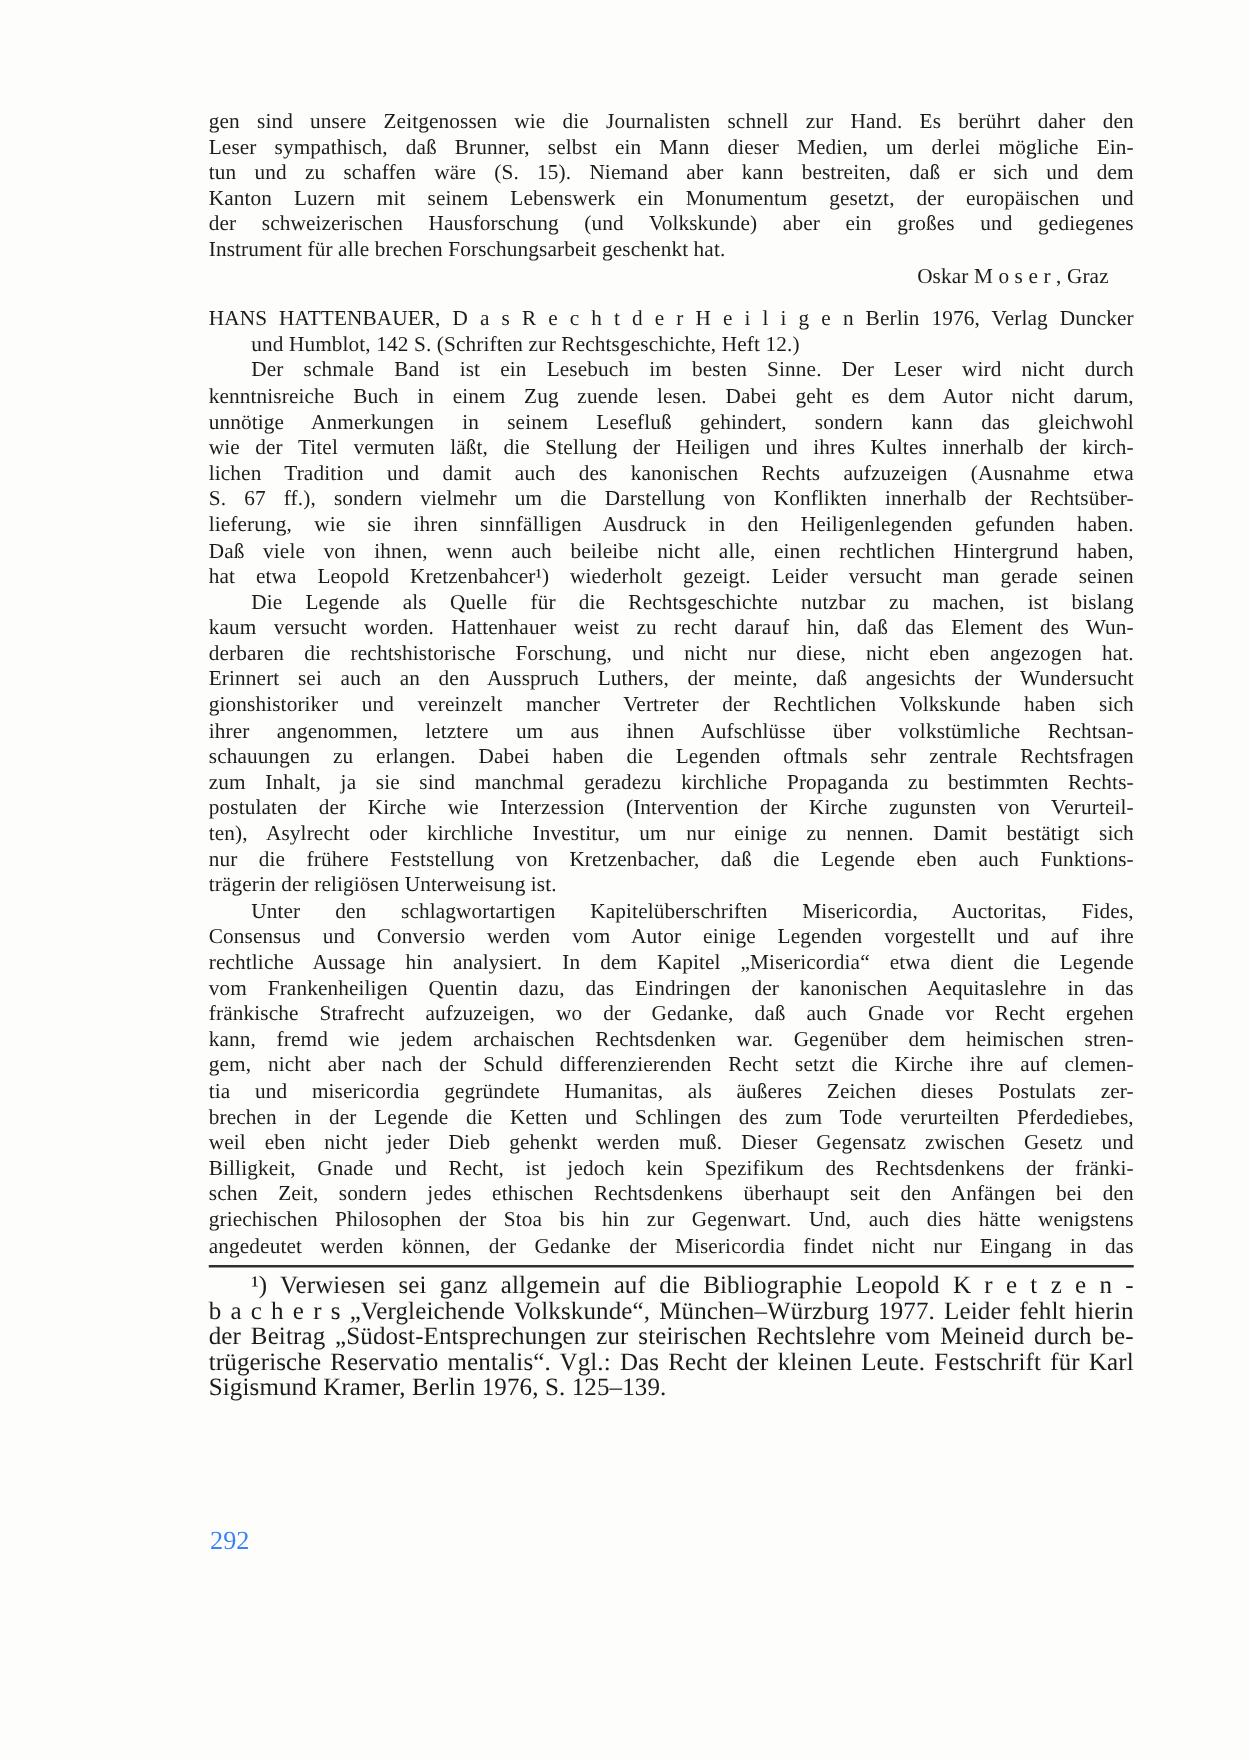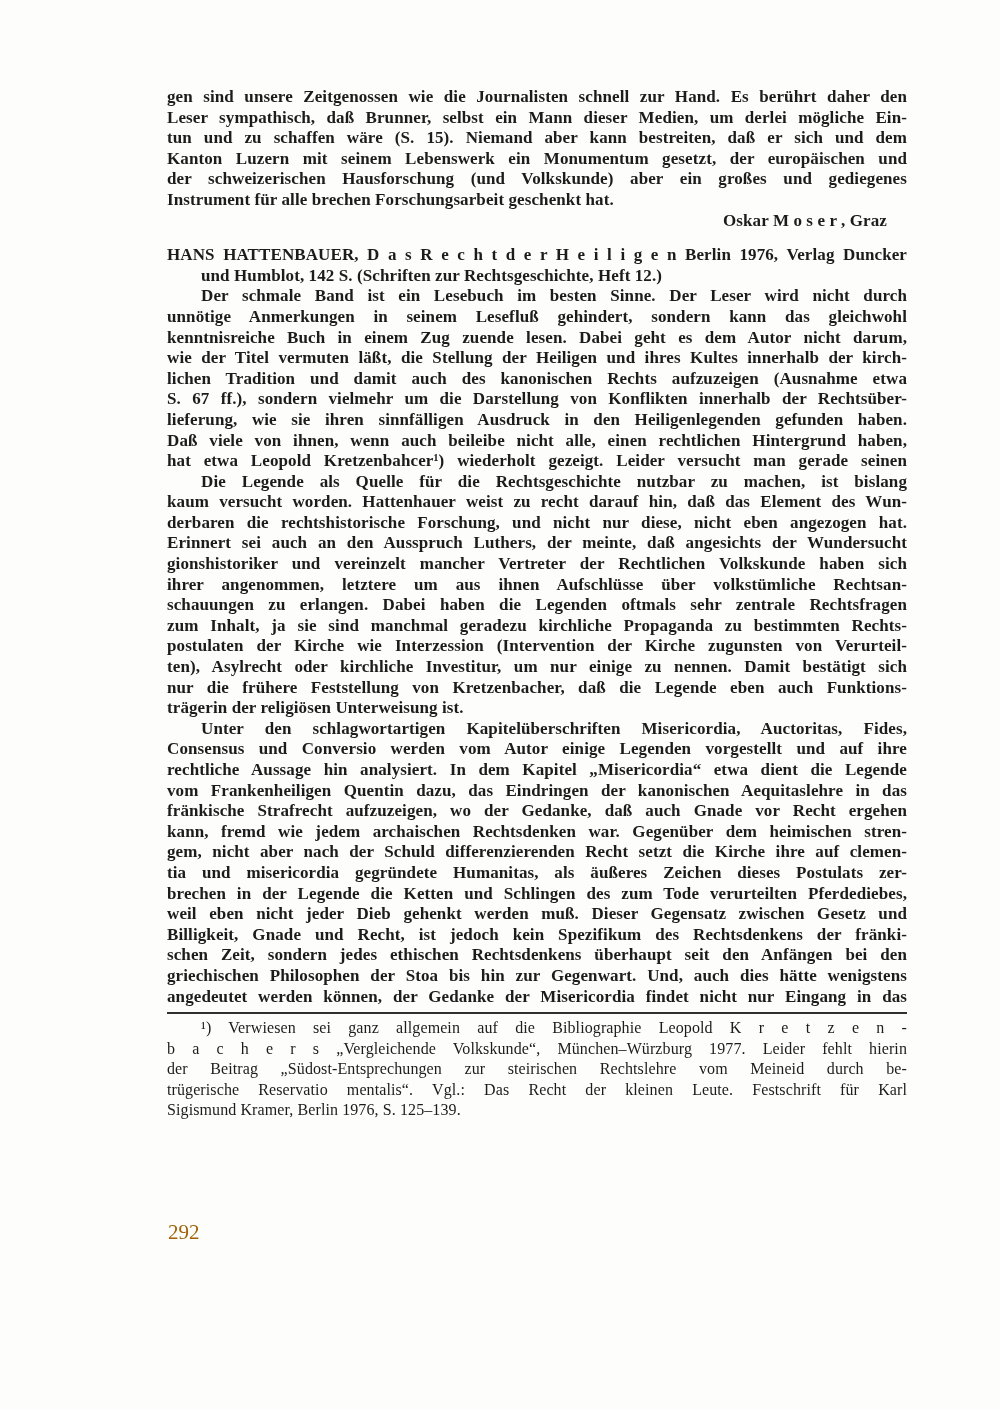--- a/index.html
+++ b/index.html
@@ -12,42 +12,42 @@
     color:#1c1c1c;
   }
   .textcol {
     position:absolute;
     left:167px; top:87px;
     width:740px;
     font-size:17px;
     line-height:20.6px;
     letter-spacing:0.1px;
   }
-  .ln { text-align:justify;font-weight:bold; }
+  .ln { text-align:justify; }
   .ln.j { text-align-last:justify; }
   .ln.ind { text-indent:34px; }
   .sig { text-align:right; padding-right:20px; }
   .heading-block { margin-top:14px; }
   .fn-rule {
     border:0; border-top:2px solid #303030;
     margin:5px 0 0 0; width:740px; height:0;
   }
   .footnote-block {
     margin-top:4px;
-    font-size:16px;
+    font-size:20px;
     line-height:20.5px;
   }
   .fln { text-align:justify; }
   .fln.j { text-align-last:justify; }
   .fln.ind { text-indent:34px; }
   .pagenum {
     position:absolute;
     left:168px; top:1220px;
     font-size:21px;
-    color:#a16207;
+    color:#3b82f6;
   }
 </style>
 </head>
 <body>
 
 <div class="page">
   <div class="textcol">
 
     <div>
       <div class="ln j">gen sind unsere Zeitgenossen wie die Journalisten schnell zur Hand. Es berührt daher den</div>
@@ -59,22 +59,22 @@
       <div class="ln sig">Oskar M o s e r , Graz</div>
     </div>
 
     <div class="heading-block">
       <div class="ln j">HANS HATTENBAUER, D a s R e c h t d e r H e i l i g e n Berlin 1976, Verlag Duncker</div>
       <div class="ln ind">und Humblot, 142 S. (Schriften zur Rechtsgeschichte, Heft 12.)</div>
     </div>
 
     <div>
       <div class="ln ind j">Der schmale Band ist ein Lesebuch im besten Sinne. Der Leser wird nicht durch</div>
+      <div class="ln j">kenntnisreiche Buch in einem Zug zuende lesen. Dabei geht es dem Autor nicht darum,</div>
       <div class="ln j">unnötige Anmerkungen in seinem Lesefluß gehindert, sondern kann das gleichwohl</div>
-      <div class="ln j">kenntnisreiche Buch in einem Zug zuende lesen. Dabei geht es dem Autor nicht darum,</div>
       <div class="ln j">wie der Titel vermuten läßt, die Stellung der Heiligen und ihres Kultes innerhalb der kirch-</div>
       <div class="ln j">lichen Tradition und damit auch des kanonischen Rechts aufzuzeigen (Ausnahme etwa</div>
       <div class="ln j">S. 67 ff.), sondern vielmehr um die Darstellung von Konflikten innerhalb der Rechtsüber-</div>
       <div class="ln j">lieferung, wie sie ihren sinnfälligen Ausdruck in den Heiligenlegenden gefunden haben.</div>
       <div class="ln j">Daß viele von ihnen, wenn auch beileibe nicht alle, einen rechtlichen Hintergrund haben,</div>
       <div class="ln j">hat etwa Leopold Kretzenbahcer¹) wiederholt gezeigt. Leider versucht man gerade seinen</div>
     </div>
 
     <div>
       <div class="ln ind j">Die Legende als Quelle für die Rechtsgeschichte nutzbar zu machen, ist bislang</div>

